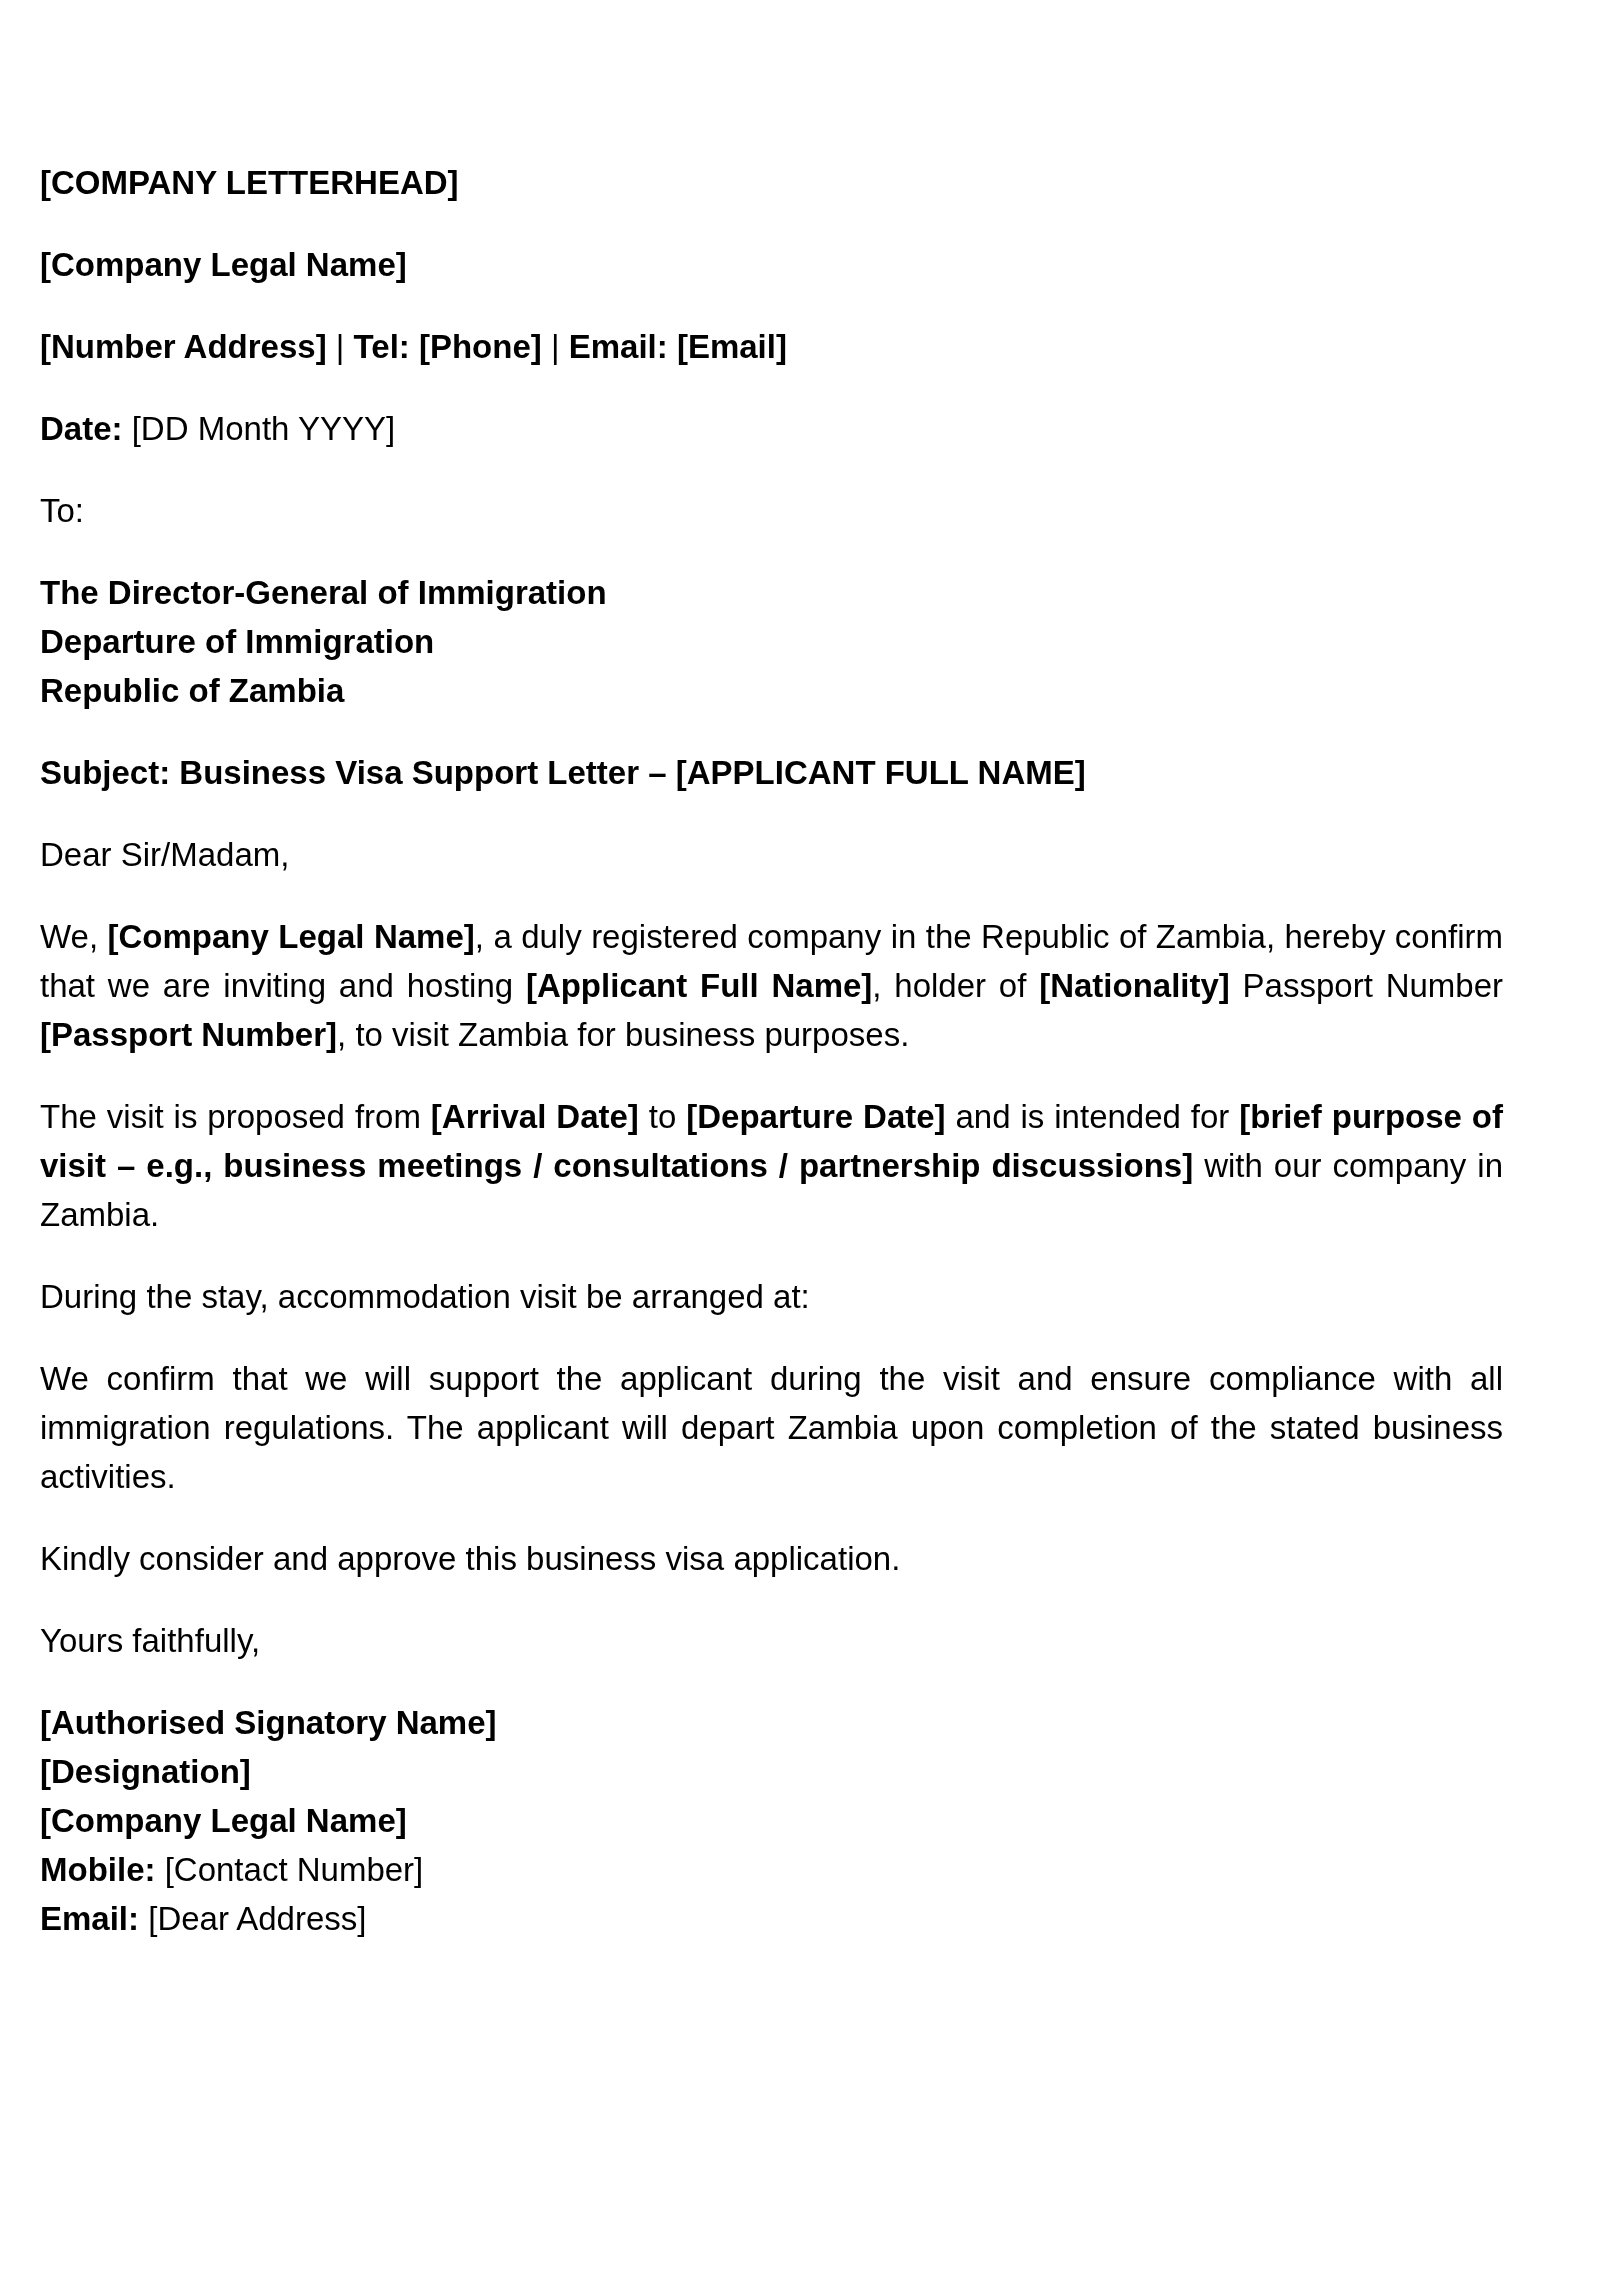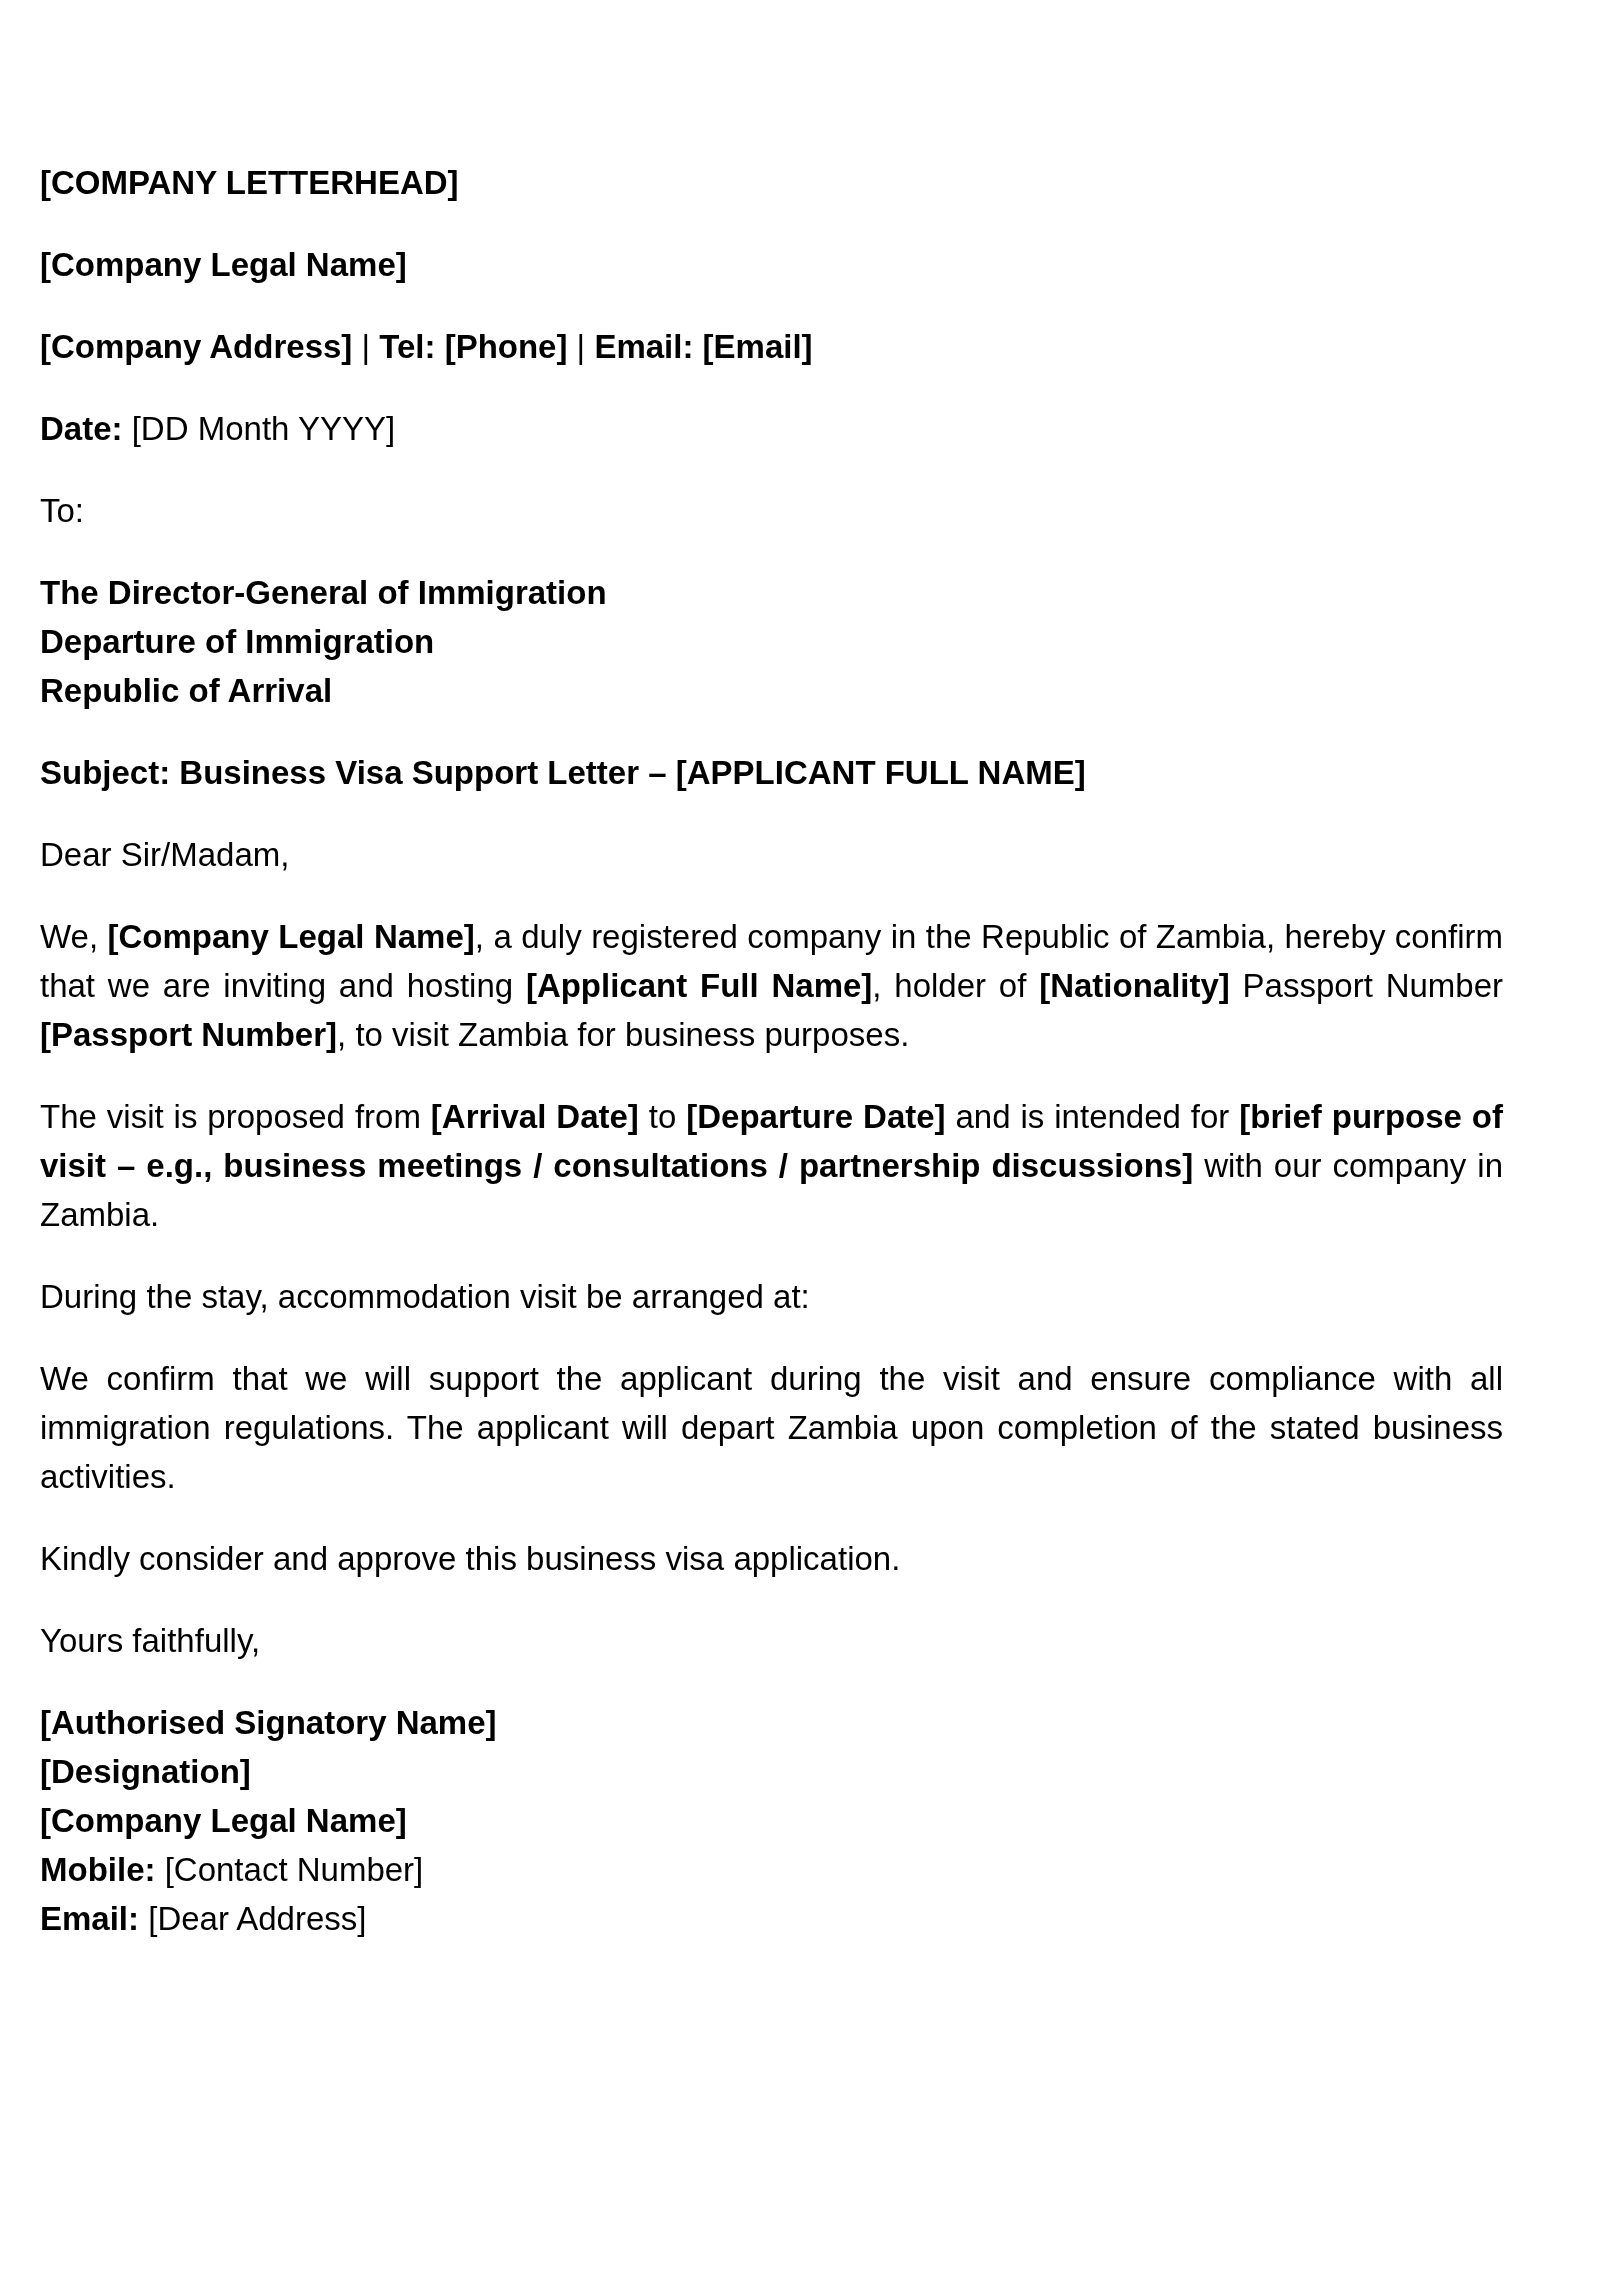--- a/index.html
+++ b/index.html
@@ -32,32 +32,32 @@
 
 <div class="page">
   <div class="content">
       <div class="para">
         <div class="line"><span class="b">[COMPANY LETTERHEAD]</span></div>
       </div>
       <div class="para">
         <div class="line"><span class="b">[Company Legal Name]</span></div>
       </div>
       <div class="para">
-        <div class="line"><span class="b">[Company Address]</span><span class="r"> | </span><span class="b">Tel: [Phone]</span><span class="r"> | </span><span class="b">Email: [Email]</span></div>
+        <div class="line"><span class="b">[Number Address]</span><span class="r"> | </span><span class="b">Tel: [Phone]</span><span class="r"> | </span><span class="b">Email: [Email]</span></div>
       </div>
       <div class="para">
         <div class="line"><span class="b">Date:</span><span class="r"> [DD Month YYYY]</span></div>
       </div>
       <div class="para">
         <div class="line"><span class="r">To:</span></div>
       </div>
       <div class="para">
         <div class="line"><span class="b">The Director-General of Immigration</span></div>
         <div class="line"><span class="b">Departure of Immigration</span></div>
-        <div class="line"><span class="b">Republic of Arrival</span></div>
+        <div class="line"><span class="b">Republic of Zambia</span></div>
       </div>
       <div class="para">
         <div class="line"><span class="b">Subject: Business Visa Support Letter – [APPLICANT FULL NAME]</span></div>
       </div>
       <div class="para">
         <div class="line"><span class="r">Dear Sir/Madam,</span></div>
       </div>
       <div class="para">
         <div class="line jfull"><span class="r">We, </span><span class="b">[Company Legal Name]</span><span class="r">, a duly registered company in the Republic of Zambia, hereby confirm</span></div>
         <div class="line jfull"><span class="r">that we are inviting and hosting </span><span class="b">[Applicant Full Name]</span><span class="r">, holder of </span><span class="b">[Nationality]</span><span class="r"> Passport Number</span></div>

